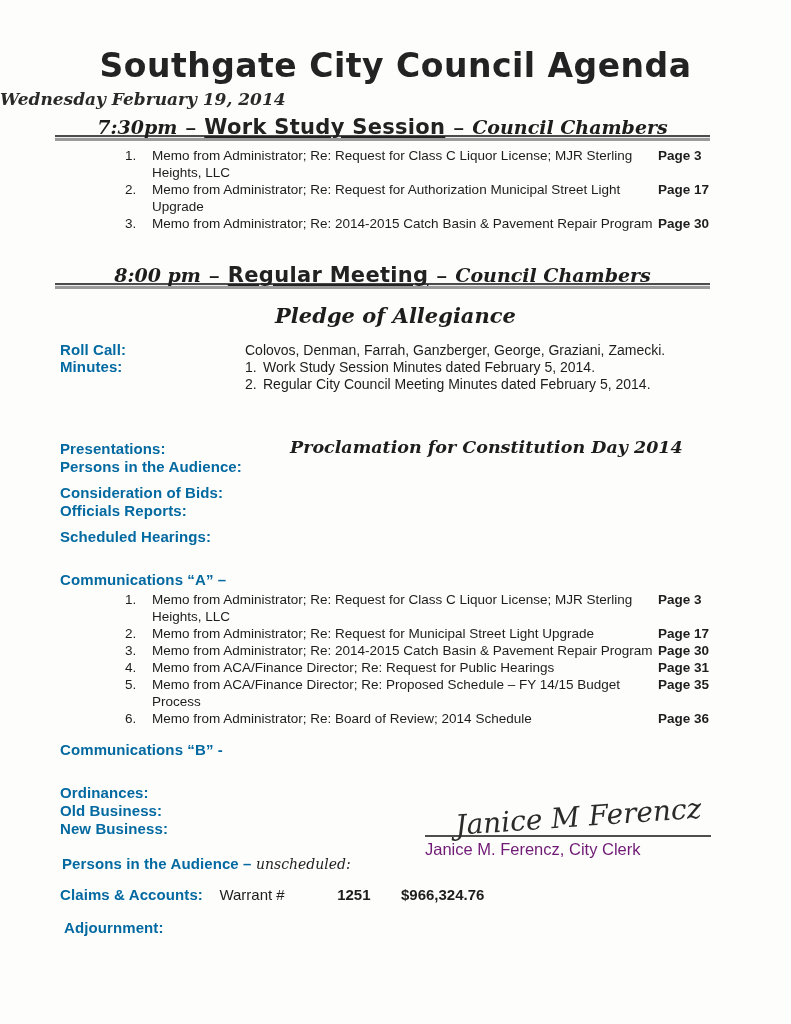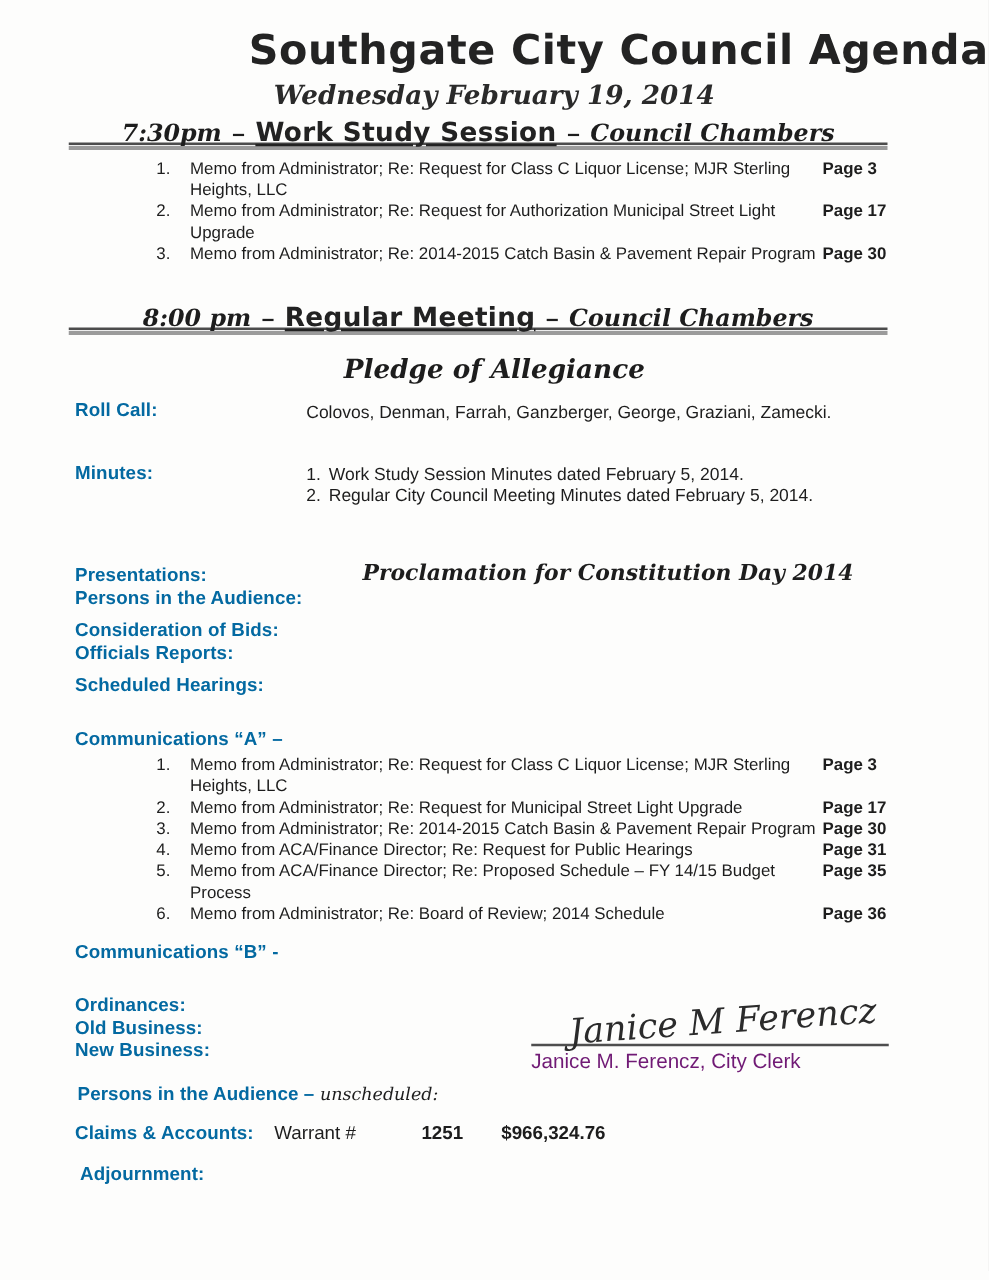--- a/index.html
+++ b/index.html
@@ -7,36 +7,36 @@
   .page {
     position:relative;
     width:791px; height:1024px;
     margin:0 auto;
     background:#fdfdfc;
     color:#1d1d1d;
     font-family:"Liberation Sans", sans-serif;
     overflow:hidden;
   }
   .doc-title {
-    padding-top:20px;
-    text-align:right;
+    padding-top:46px;
+    text-align:center;
     font-family:"DejaVu Sans","Liberation Sans",sans-serif;
     font-weight:800;
     font-size:33px;
     letter-spacing:0.5px;
     color:#232323;
   }
   .script {
     font-family:"DejaVu Serif","Liberation Serif",serif;
     font-style:italic;
   }
   .date-line {
     margin-top:4px;
-    text-align:center;
-    font-size:21px;
+    text-align:left;
+    font-size:17px;
     font-weight:600;
     color:#2a2a2a;
   }
   
   .session-header {
     position:relative;
     margin-left:55px;
     width:655px;
     height:27px;
     text-align:center;
@@ -76,21 +76,21 @@
   .list-row .itext { flex:1; }
   .list-row .ipage { width:57px; flex:none; font-weight:700; }
 
   .pledge { margin-top:13px; text-align:center; font-size:21px; font-weight:600; }
 
   .label { font-weight:700; font-size:15px; letter-spacing:0.1px; color:#0369a1; }
   .lrow { display:flex; margin-left:60px; }
   .lrow .lab-col { width:185px; flex:none; }
   .roll-row { margin-top:13px; }
   .roll-names { font-size:14px; padding-top:1px; }
-  .min-row { margin-top:33px; }
+  .min-row { margin-top:0; }
   .min-list { font-size:14px; padding-top:1px; }
   .min-list .list-row .num { width:18px; }
 
   .pres-block { margin-top:47px; }
   .pres-row { display:flex; margin-left:60px; }
   .pres-row .lab-col { width:230px; flex:none; }
   .pres-value {
     font-family:"DejaVu Serif","Liberation Serif",serif;
     font-style:italic;
     font-weight:600;

